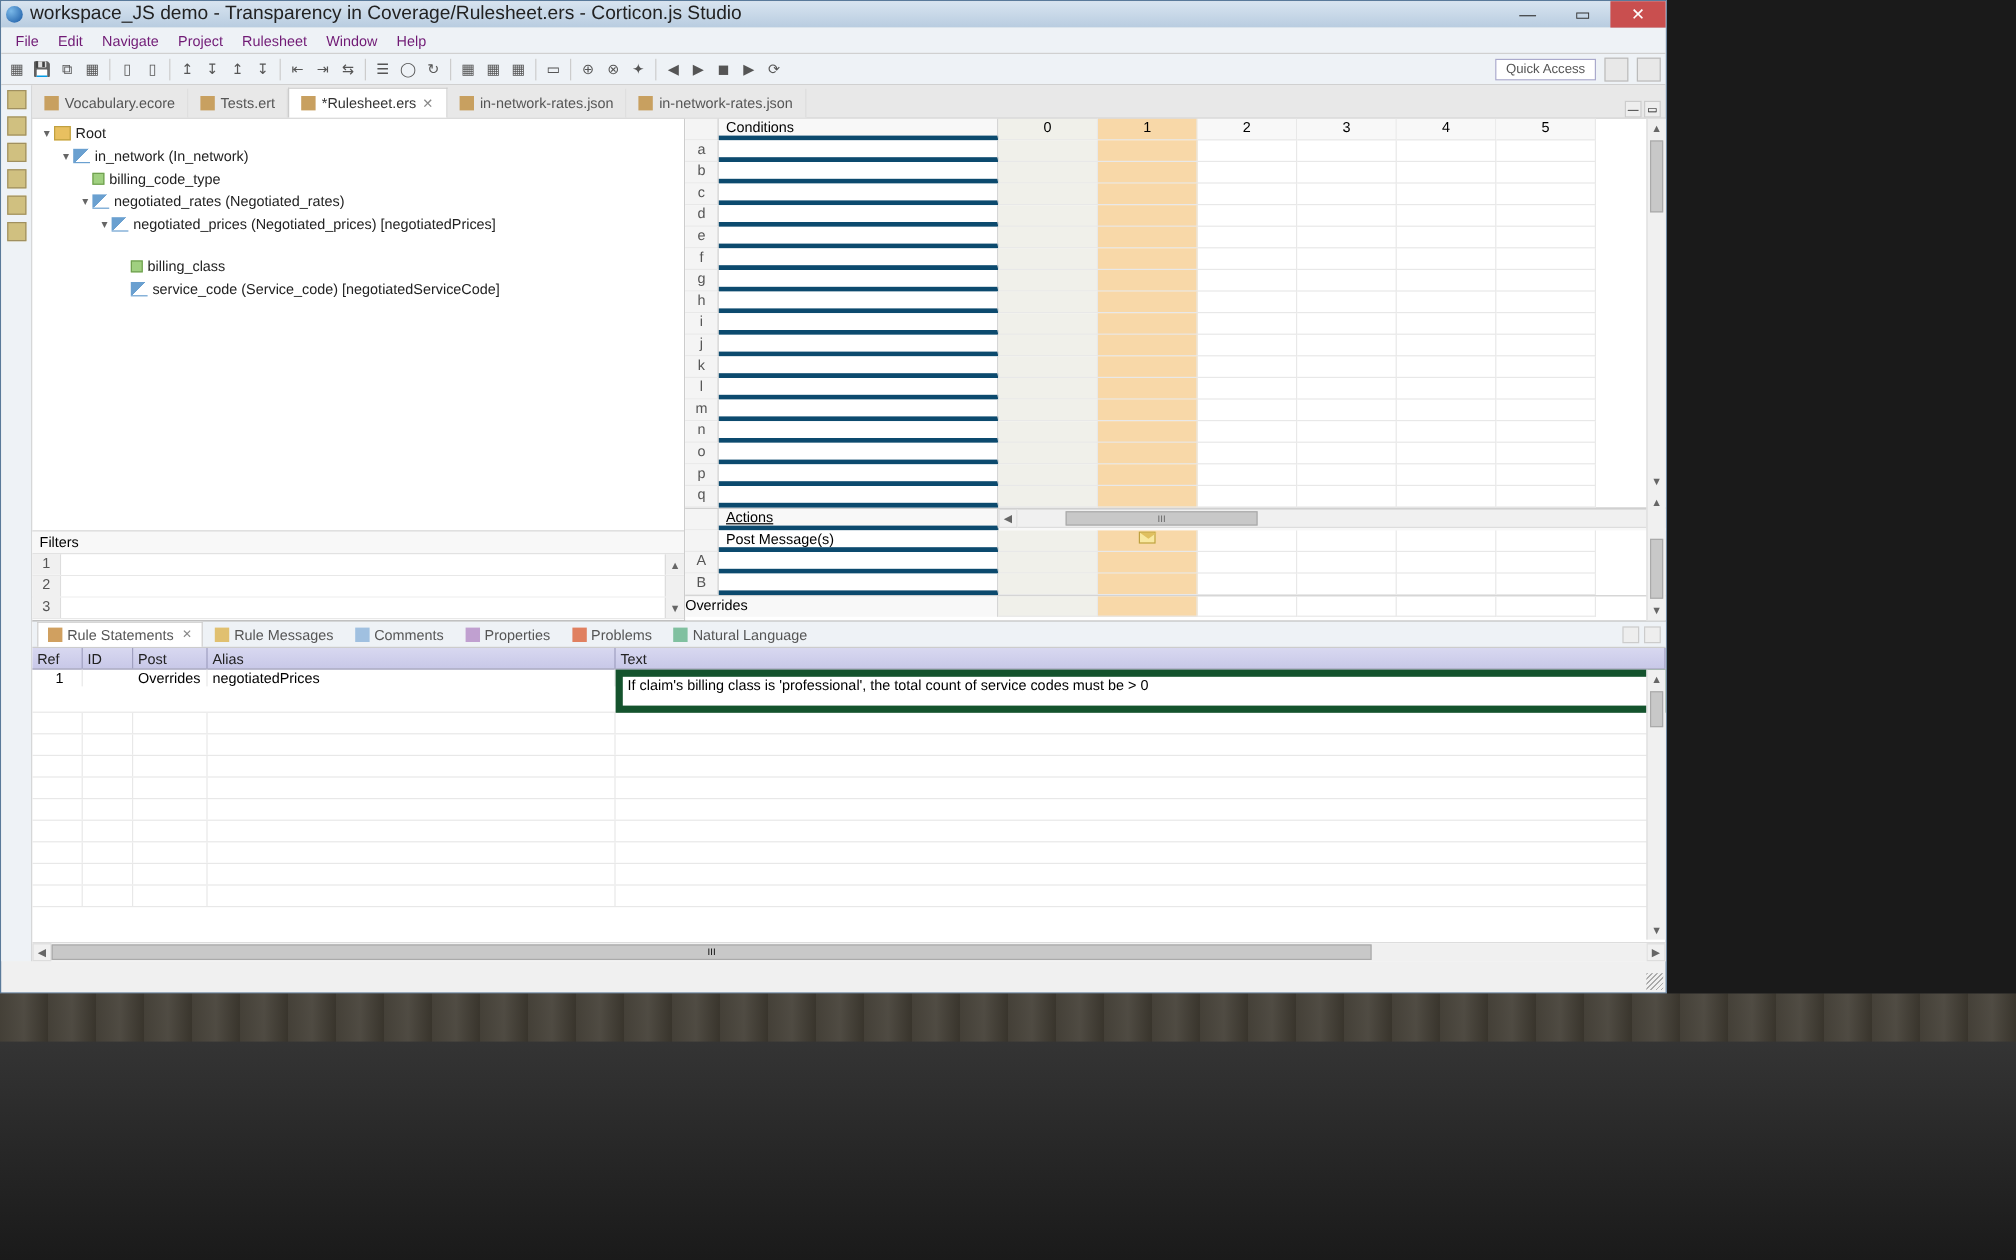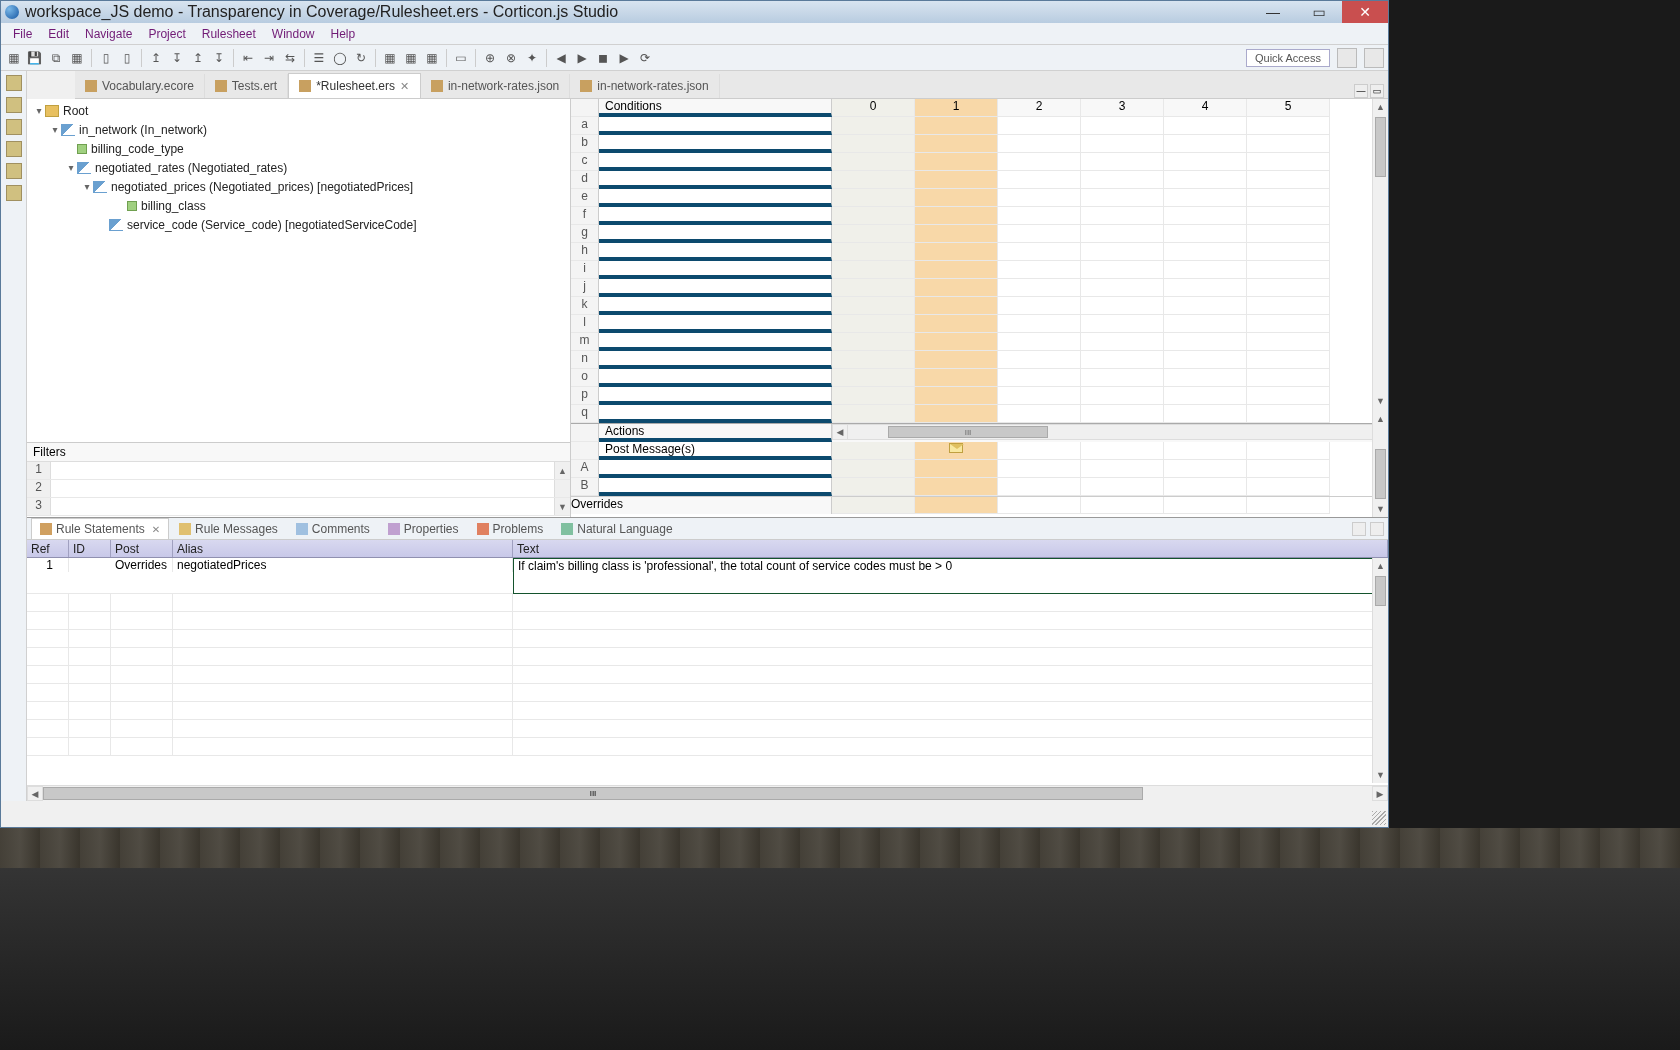--- a/index.html
+++ b/index.html
@@ -25,21 +25,21 @@
 .tool-btn { width: 18px; height: 18px; display: flex; align-items: center; justify-content: center; color: #555; border-radius: 2px; }
 .tool-sep { width: 1px; height: 18px; background: #ccc; margin: 0 2px; }
 .quick-access { margin-left: auto; padding: 2px 8px; border: 1px solid #aac; background: #fff; color: #555; font-size: 11px; }
 .persp-btn { width: 20px; height: 20px; border: 1px solid #bbb; background: #e8e8e8; margin-left: 4px; }
 
 
 .activity-bar { position: absolute; left: 0; top: 70px; width: 26px; bottom: 26px; background: #eef2f6; border-right: 1px solid #d0d0d0; display: flex; flex-direction: column; align-items: center; padding-top: 4px; gap: 6px; }
 .activity-bar .act-icon { width: 16px; height: 16px; background: #d0c080; border: 1px solid #a09060; }
 
 
-.editor-tabs { position: absolute; left: 26px; right: 0; top: 70px; height: 28px; background: #e8e8e8; border-bottom: 1px solid #ccc; display: flex; align-items: flex-end; margin-left: 48px; }
+.editor-tabs { position: absolute; left: 26px; right: 0; top: 70px; height: 28px; background: #e8e8e8; border-bottom: 1px solid #ccc; display: flex; align-items: flex-end; }
 .tab { padding: 5px 10px; display: flex; align-items: center; gap: 5px; color: #555; background: #e8e8e8; border-right: 1px solid #ddd; }
 .tab.active { background: #fff; border-top: 1px solid #ccc; border-left: 1px solid #ccc; border-right: 1px solid #ccc; color: #333; }
 .tab .tab-icon { width: 12px; height: 12px; background: #c8a060; }
 .tab .tab-close { width: 10px; font-size: 11px; color: #888; }
 .tab-ctl { margin-left: auto; display: flex; gap: 2px; padding-right: 4px; }
 .tab-ctl .t-btn { width: 14px; height: 14px; background: #eee; border: 1px solid #ccc; font-size: 9px; display:flex;align-items:center;justify-content:center; }
 
 
 .main-split { position: absolute; left: 26px; right: 0; top: 98px; bottom: 26px; display: flex; flex-direction: column; }
 .upper-split { height: 418px; display: flex; }
@@ -76,21 +76,21 @@
 .cond-header-row .cond-label { background: #f8f8f8; font-weight: normal; }
 .colcell { width: 83px; border-right: 1px solid #e8e8e8; border-bottom: 1px solid #e8e8e8; text-align: center; }
 .cond-header-row .colcell { background: #f8f8f8; }
 .colcell.c0 { background: #f0f0ea; }
 .colcell.c1 { background: #f8d8a8; }
 .cond-header-row .colcell.c0 { background: #f0f0ea; }
 .cond-header-row .colcell.c1 { background: #f8d8a8; }
 
 .actions-area { display:flex; flex-direction: column; }
 .act-header-row { display:flex; height:18px; background:#f8f8f8; }
-.act-header-row .cond-label { background:#f8f8f8; }
+.act-header-row .cond-label { background:#f8f8f8;text-decoration:underline; }
 .act-row { display:flex; height:18px; }
 .act-scroll-strip { display:flex; height:16px; }
 .act-scroll-strip .track { flex:1; background:#f0f0f0; border-top:1px solid #ddd; border-bottom:1px solid #ddd; position:relative; }
 .act-scroll-strip .arr { width:16px; background:#f0f0f0; border:1px solid #ddd; display:flex;align-items:center;justify-content:center; font-size:9px; color:#666; }
 .act-scroll-strip .thumb { position:absolute; top:1px; bottom:1px; left:40px; width:160px; background:#c8c8c8; border:1px solid #aaa; display:flex;align-items:center;justify-content:center; font-size:8px; color:#666; }
 
 .override-row { display:flex; height:18px; border-top:1px solid #ccc; }
 .override-row .ov-label { width: 261px; text-align: left; padding-right: 6px; background:#f8f8f8; border-right:1px solid #ccc; }
 
 
@@ -117,21 +117,21 @@
 .sh.post { width:62px; }
 .sh.alias { width:340px; }
 .sh.text { flex:1; }
 .stmt-row { display:flex; height:18px; border-bottom:1px solid #e8e8e8; }
 .stmt-row .sc { border-right:1px solid #e8e8e8; padding-left:4px; }
 .sc.ref { width:42px; text-align:center; }
 .sc.id { width:42px; }
 .sc.post { width:62px; }
 .sc.alias { width:340px; }
 .sc.text { flex:1; }
-.stmt-row.first .sc.text { border: 1px solid #14532d; height: 36px; }
+.stmt-row.first .sc.text { border: 6px solid #14532d; height: 36px; }
 .stmt-row.first { height: 36px; align-items: flex-start; }
 .stmt-scroll-v { position:absolute; right:0; top:18px; bottom:18px; width:16px; background:#f0f0f0; border-left:1px solid #ddd; }
 .stmt-scroll-h { display:flex; height:16px; border-top:1px solid #ddd; }
 .stmt-scroll-h .arr { width:16px; background:#f0f0f0; border:1px solid #ddd; display:flex;align-items:center;justify-content:center;font-size:9px;color:#666; }
 .stmt-scroll-h .track { flex:1; background:#f0f0f0; position:relative; }
 .stmt-scroll-h .thumb { position:absolute; top:1px; bottom:1px; left:0; width:1100px; background:#c8c8c8; border:1px solid #aaa; display:flex;align-items:center;justify-content:center; font-size:8px; }
 
 
 .resize-grip { position:absolute; right:2px; bottom:2px; width:14px; height:14px; background: repeating-linear-gradient(135deg,#aaa 0,#aaa 1px,transparent 1px,transparent 3px); }
 
@@ -275,21 +275,21 @@
             <div class="tree-row" style="padding-left: 38px;">
               <span class="tw">▾</span>
               <span class="ti link"></span>
               <span class="tl">negotiated_rates (Negotiated_rates)</span>
             </div>
             <div class="tree-row" style="padding-left: 54px;">
               <span class="tw">▾</span>
               <span class="ti link"></span>
               <span class="tl">negotiated_prices (Negotiated_prices) [negotiatedPrices]</span>
             </div>
-            <div class="tree-row" style="padding-left: 88px;">
+            <div class="tree-row" style="padding-left: 70px; margin-top: 16px;">
               <span class="tw"></span>
               <span class="ti attr"></span>
               <span class="tl">billing_class</span>
             </div>
             <div class="tree-row" style="padding-left: 70px;">
               <span class="tw"></span>
               <span class="ti link"></span>
               <span class="tl">service_code (Service_code) [negotiatedServiceCode]</span>
             </div>
           </div>

